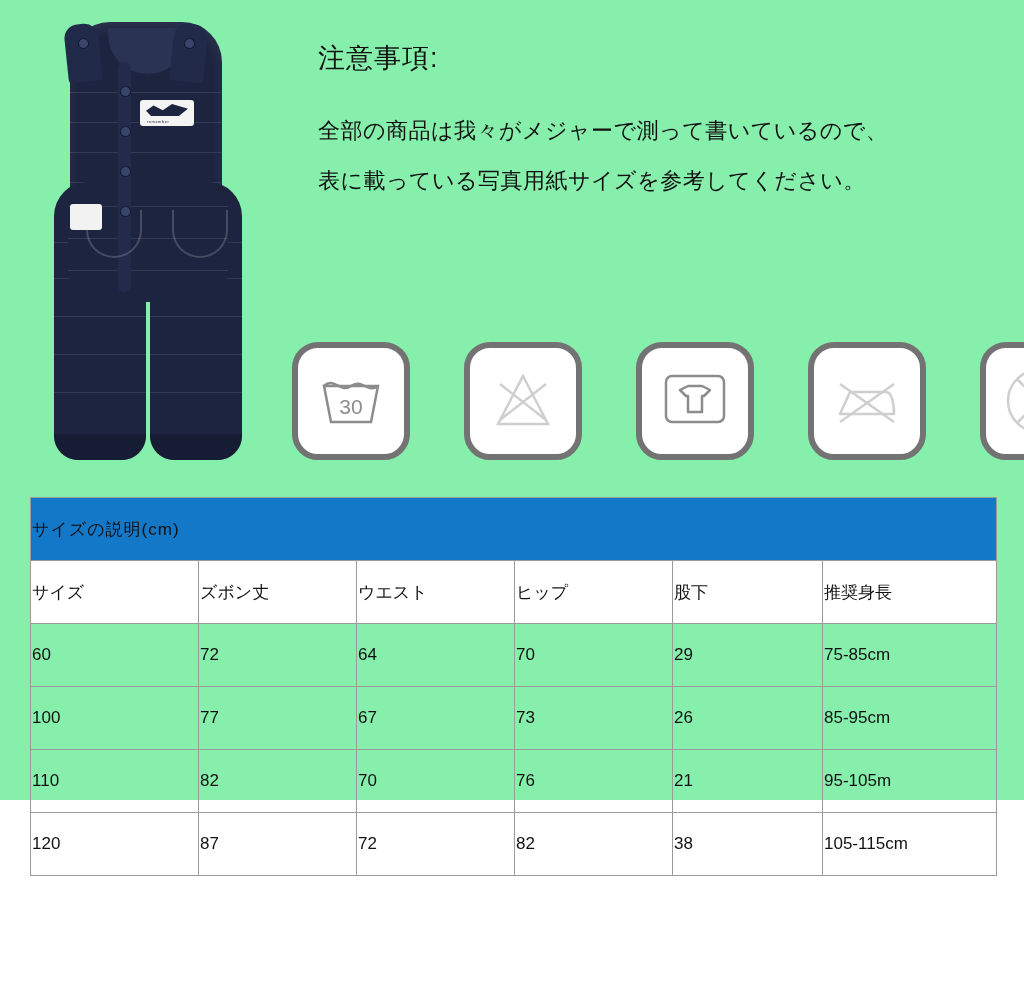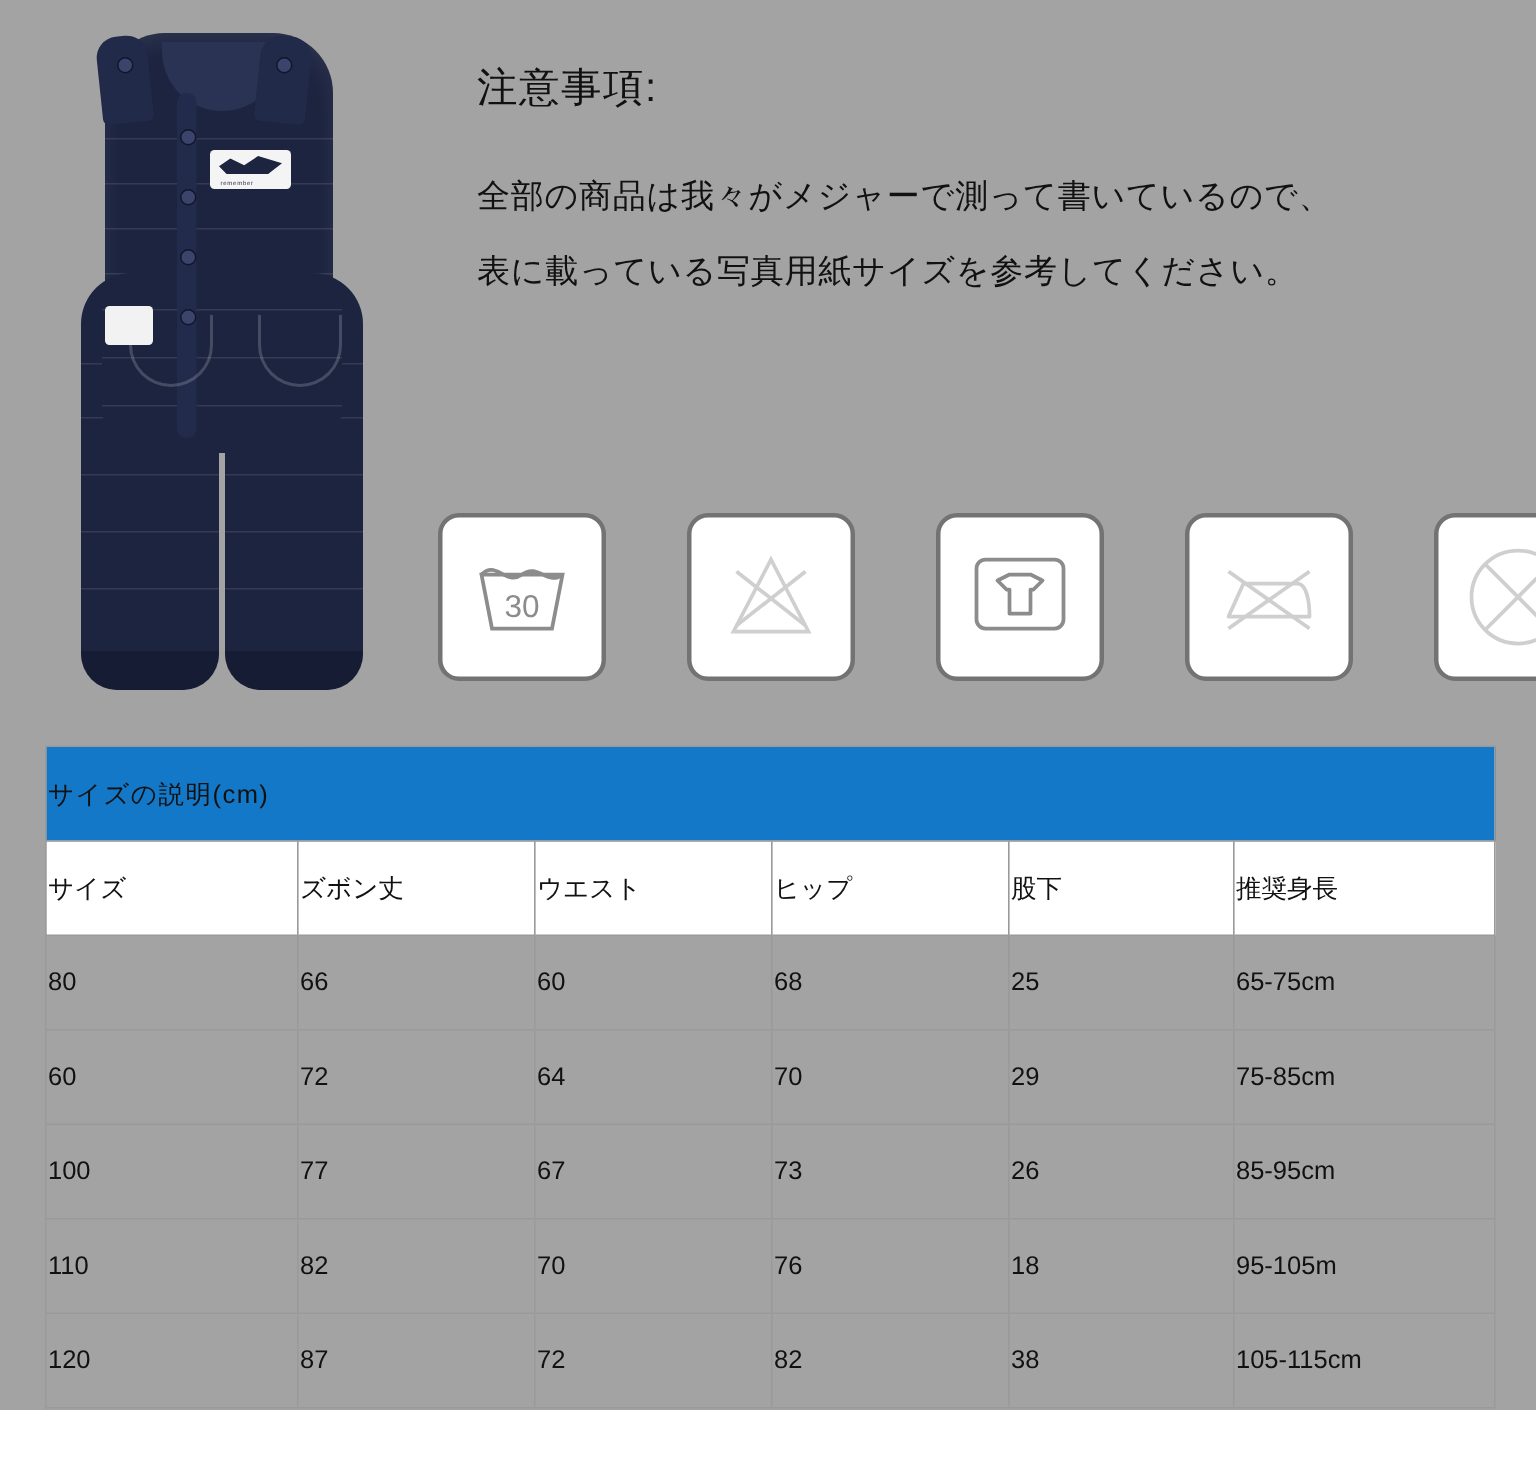--- a/index.html
+++ b/index.html
@@ -10,22 +10,22 @@
     width: 1024px;
     height: 988px;
     background: #ffffff;
     font-family: "Liberation Sans", sans-serif;
     color: #1a1a1a;
     overflow: hidden;
   }
   .page {
     position: relative;
     width: 1024px;
-    height: 940px;
-    background: #a3a3a3;
+    height: 800px;
+    background: #86efac;
   }
 
   
   .top-section {
     position: relative;
     height: 470px;
   }
 
   .product-photo {
     position: absolute;
@@ -205,22 +205,22 @@
     position: absolute;
     left: 292px;
     top: 342px;
     display: flex;
     gap: 54px;
   }
   .care-icon {
     width: 106px;
     height: 106px;
     background: #ffffff;
-    border: 3px solid #737373;
-    border-radius: 14px;
+    border: 6px solid #737373;
+    border-radius: 26px;
     display: flex;
     align-items: center;
     justify-content: center;
   }
 
   
   .size-table {
     position: absolute;
     left: 30px;
     top: 497px;
@@ -388,49 +388,41 @@
         <th class="col-head">サイズ</th>
         <th class="col-head">ズボン丈</th>
         <th class="col-head">ウエスト</th>
         <th class="col-head">ヒップ</th>
         <th class="col-head">股下</th>
         <th class="col-head">推奨身長</th>
       </tr>
     </thead>
     <tbody>
       <tr>
-        <td>80</td>
-        <td>66</td>
-        <td>60</td>
-        <td>68</td>
-        <td>25</td>
-        <td>65-75cm</td>
-      </tr>
-      <tr>
         <td>60</td>
         <td>72</td>
         <td>64</td>
         <td>70</td>
         <td>29</td>
         <td>75-85cm</td>
       </tr>
       <tr>
         <td>100</td>
         <td>77</td>
         <td>67</td>
         <td>73</td>
         <td>26</td>
         <td>85-95cm</td>
       </tr>
       <tr>
         <td>110</td>
         <td>82</td>
         <td>70</td>
         <td>76</td>
-        <td>18</td>
+        <td>21</td>
         <td>95-105m</td>
       </tr>
       <tr>
         <td>120</td>
         <td>87</td>
         <td>72</td>
         <td>82</td>
         <td>38</td>
         <td>105-115cm</td>
       </tr>

